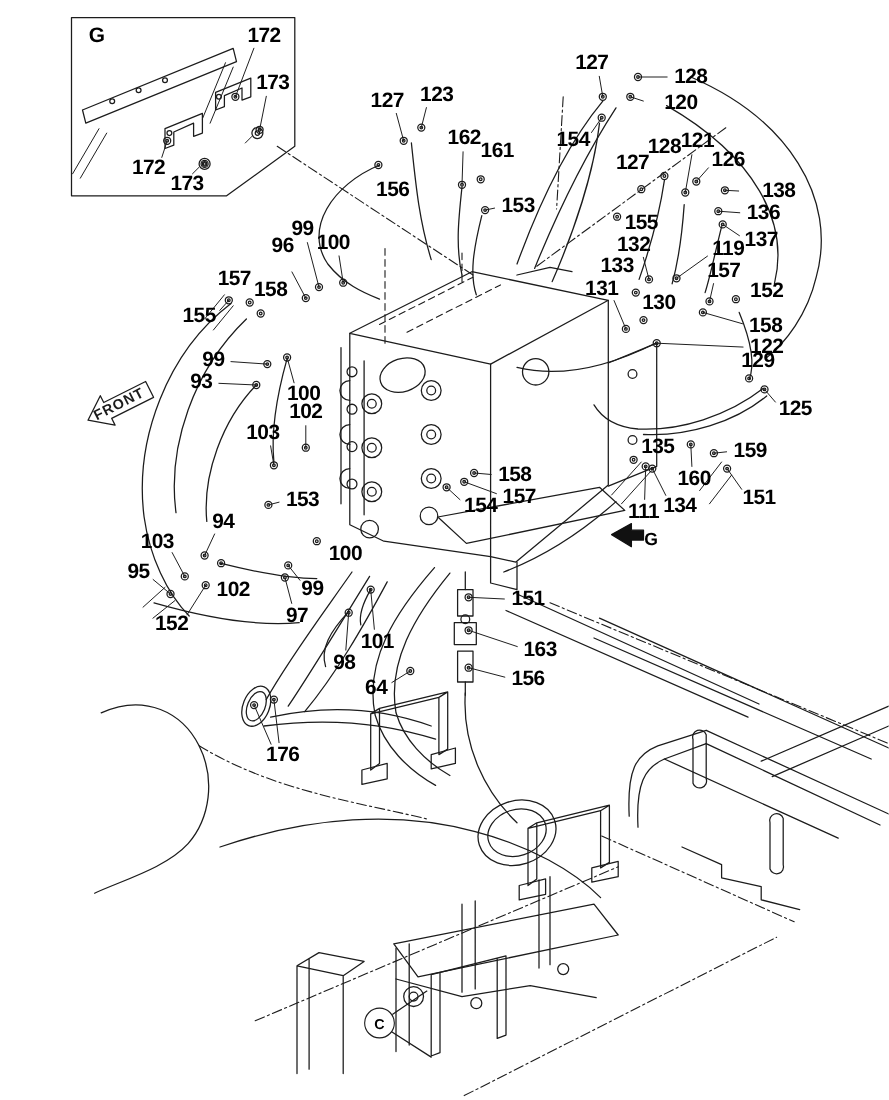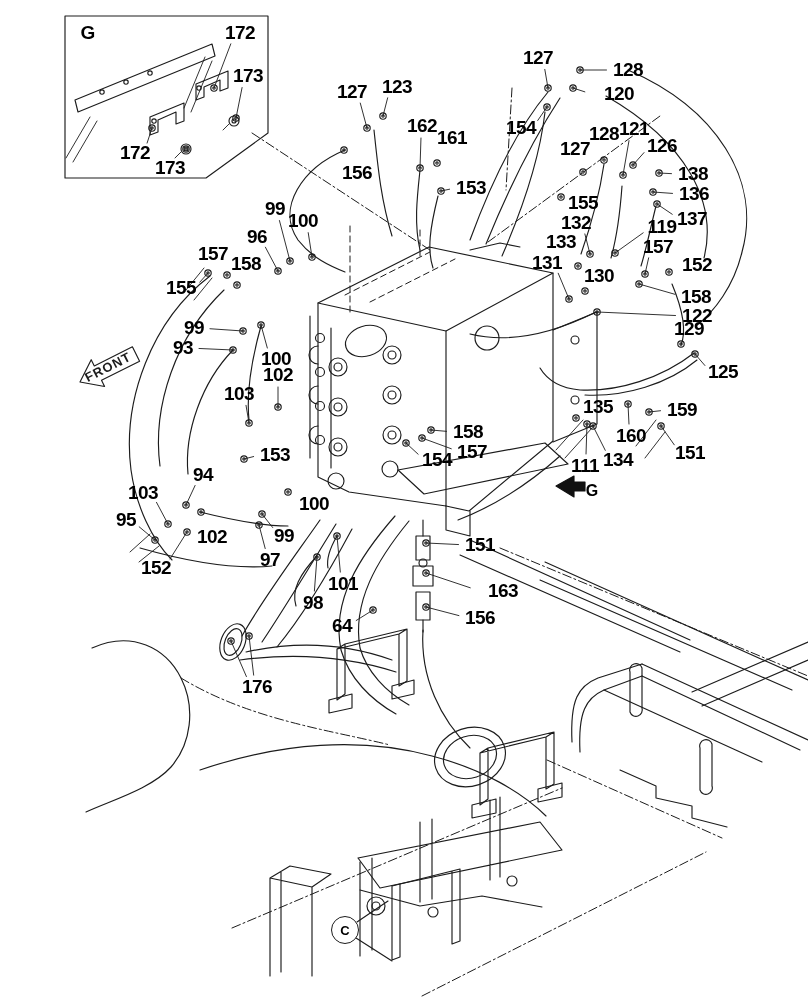--- a/index.html
+++ b/index.html
@@ -385,21 +385,21 @@
       <span class="callout" style="left: 357px; top: 173px;">156</span>
       <span class="callout" style="left: 471px; top: 188px;">153</span>
       <span class="callout" style="left: 538px; top: 58px;">127</span>
       <span class="callout" style="left: 628px; top: 70px;">128</span>
       <span class="callout" style="left: 606px; top: 94px; margin-left: 13px;">120</span>
       <span class="callout" style="left: 521px; top: 128px;">154</span>
       <span class="callout" style="left: 604px; top: 134px;">128</span>
       <span class="callout" style="left: 634px; top: 129px;">121</span>
       <span class="callout" style="left: 575px; top: 149px;">127</span>
       <span class="callout" style="left: 662px; top: 146px;">126</span>
-      <span class="callout" style="left: 693px; top: 174px;">138</span>
+      <span class="callout" style="left: 708px; top: 174px;">138</span>
       <span class="callout" style="left: 694px; top: 194px;">136</span>
       <span class="callout" style="left: 692px; top: 219px;">137</span>
       <span class="callout" style="left: 583px; top: 203px;">155</span>
       <span class="callout" style="left: 576px; top: 223px;">132</span>
       <span class="callout" style="left: 662px; top: 227px;">119</span>
       <span class="callout" style="left: 561px; top: 242px;">133</span>
       <span class="callout" style="left: 658px; top: 247px;">157</span>
       <span class="callout" style="left: 547px; top: 263px;">131</span>
       <span class="callout" style="left: 697px; top: 265px;">152</span>
       <span class="callout" style="left: 599px; top: 276px;">130</span>
@@ -408,21 +408,21 @@
       <span class="callout" style="left: 689px; top: 329px;">129</span>
       <span class="callout" style="left: 723px; top: 372px;">125</span>
       <span class="callout" style="left: 598px; top: 407px;">135</span>
       <span class="callout" style="left: 682px; top: 410px;">159</span>
       <span class="callout" style="left: 631px; top: 436px;">160</span>
       <span class="callout" style="left: 690px; top: 453px;">151</span>
       <span class="callout" style="left: 585px; top: 466px;">111</span>
       <span class="callout" style="left: 618px; top: 460px;">134</span>
       <span class="callout" style="left: 275px; top: 209px;">99</span>
       <span class="callout" style="left: 303px; top: 221px;">100</span>
-      <span class="callout" style="left: 257px; top: 237px;">96</span>
+      <span class="callout" style="left: 257px; top: 224px;">96</span>
       <span class="callout" style="left: 213px; top: 254px;">157</span>
       <span class="callout" style="left: 246px; top: 264px;">158</span>
       <span class="callout" style="left: 181px; top: 288px;">155</span>
       <span class="callout" style="left: 194px; top: 328px;">99</span>
       <span class="callout" style="left: 183px; top: 348px;">93</span>
       <span class="callout" style="left: 276px; top: 359px;">100</span>
       <span class="callout" style="left: 278px; top: 375px;">102</span>
       <span class="callout" style="left: 239px; top: 394px;">103</span>
       <span class="callout" style="left: 275px; top: 455px;">153</span>
       <span class="callout" style="left: 203px; top: 475px;">94</span>
@@ -430,20 +430,20 @@
       <span class="callout" style="left: 126px; top: 520px;">95</span>
       <span class="callout" style="left: 212px; top: 537px;">102</span>
       <span class="callout" style="left: 156px; top: 568px;">152</span>
       <span class="callout" style="left: 284px; top: 536px;">99</span>
       <span class="callout" style="left: 270px; top: 560px;">97</span>
       <span class="callout" style="left: 314px; top: 504px;">100</span>
       <span class="callout" style="left: 343px; top: 584px;">101</span>
       <span class="callout" style="left: 313px; top: 603px;">98</span>
       <span class="callout" style="left: 342px; top: 626px;">64</span>
       <span class="callout" style="left: 480px; top: 545px;">151</span>
-      <span class="callout" style="left: 503px; top: 591px; text-align: center;">163</span>
+      <span class="callout" style="left: 491px; top: 591px; text-align: center;">163</span>
       <span class="callout" style="left: 480px; top: 618px;">156</span>
       <span class="callout" style="left: 468px; top: 432px;">158</span>
       <span class="callout" style="left: 472px; top: 452px;">157</span>
       <span class="callout" style="left: 437px; top: 460px;">154</span>
       <span class="callout" style="left: 257px; top: 687px;">176</span>
     </div>
 </div>
 
 </body></html>

